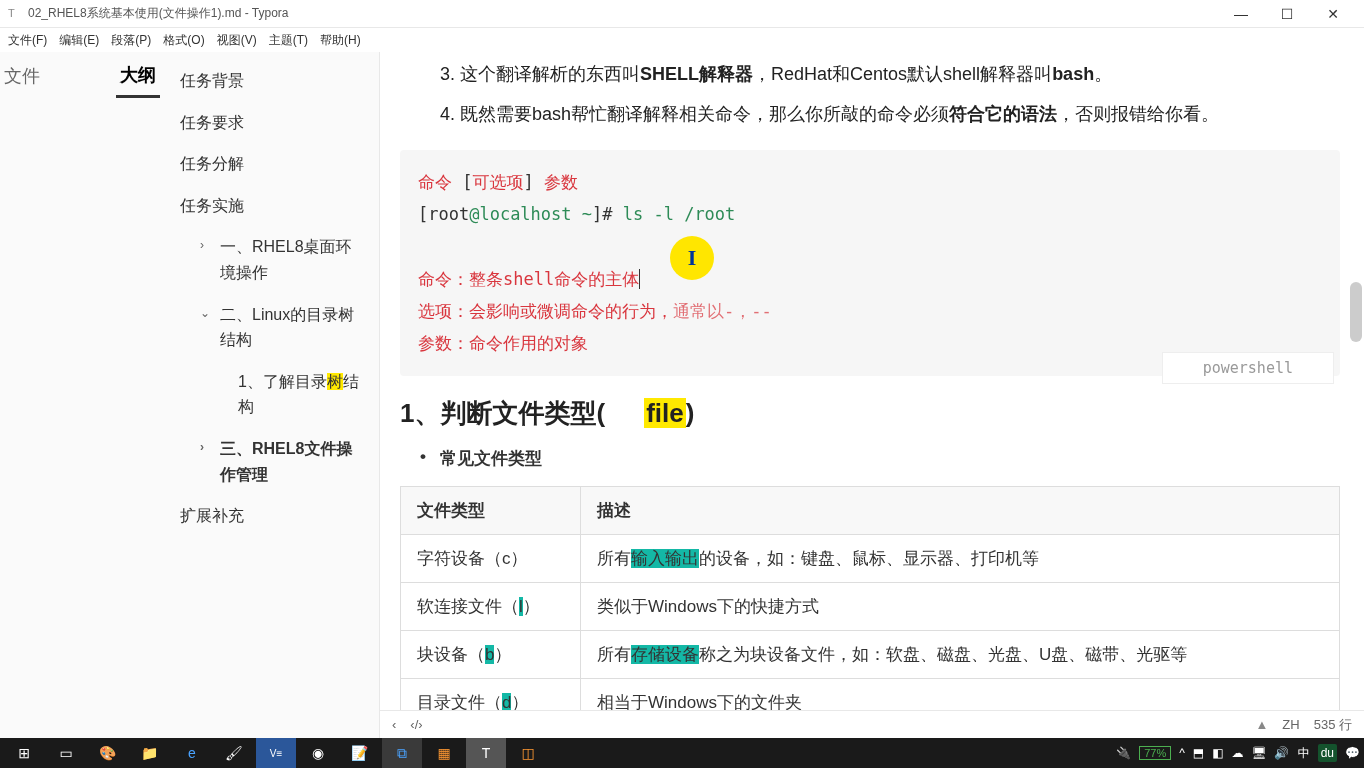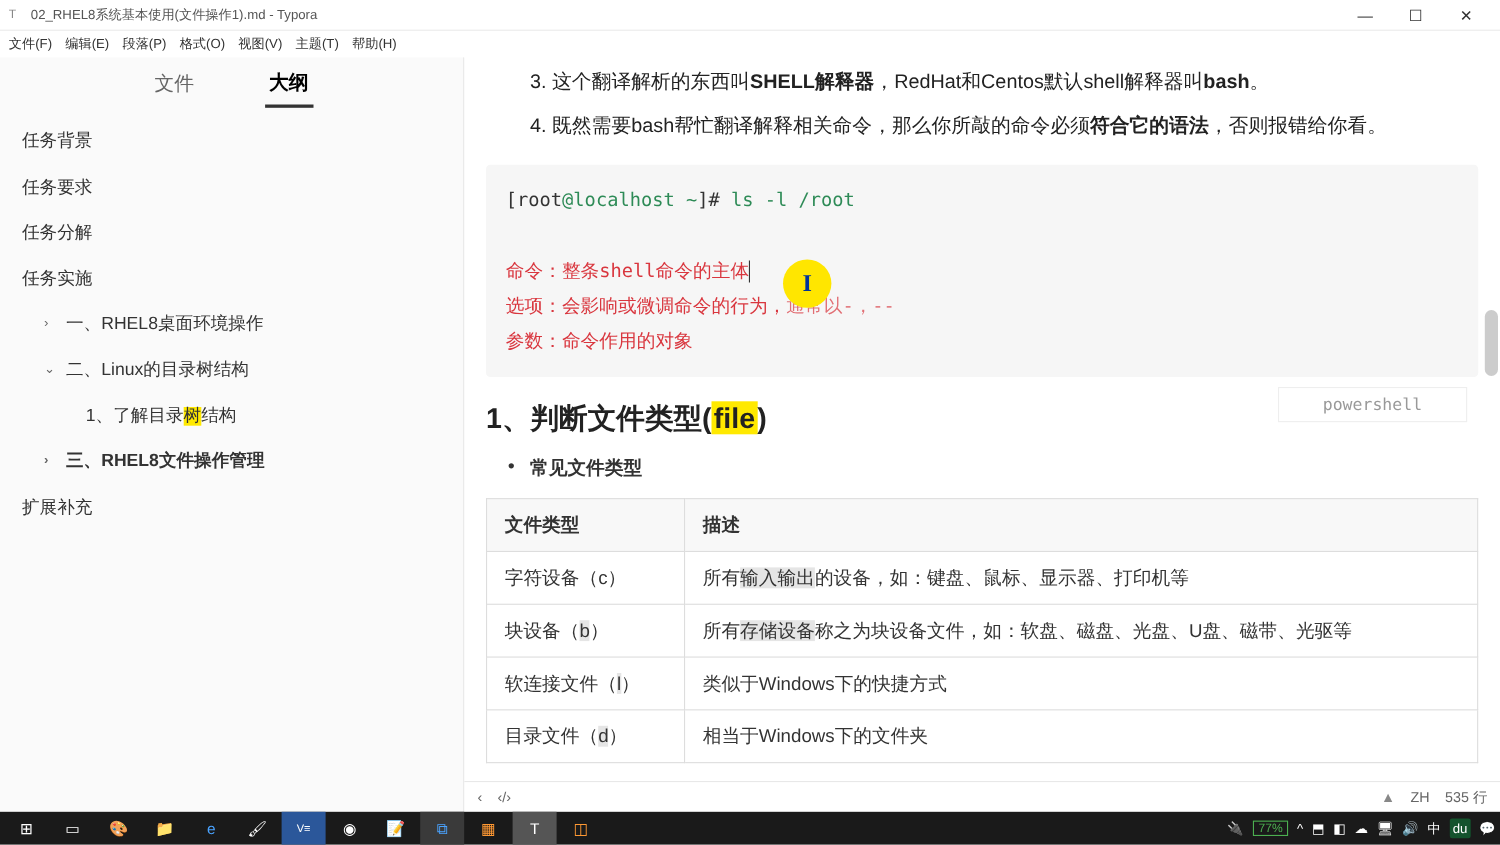--- a/index.html
+++ b/index.html
@@ -13,24 +13,24 @@
 .titlebar .controls span { width: 46px; height: 28px; display: flex; align-items: center; justify-content: center; font-size: 14px; color: #333; }
 
 
 .menubar { height: 24px; display: flex; align-items: center; padding: 0 8px; background: #fff; font-size: 12px; gap: 12px; color: #333; }
 .menubar span { cursor: default; }
 
 
 .main { flex: 1; display: flex; overflow: hidden; }
 
 
-.sidebar { width: 422px; border-right: 1px solid #e8e8e8; display: flex; flex-direction: column; background: #fafafa; }
+.sidebar { width: 380px; border-right: 1px solid #e8e8e8; display: flex; background: #fafafa; }
 .sidebar-tabs { display: flex; height: 48px; align-items: center; justify-content: center; gap: 60px; }
 .sidebar-tab { font-size: 18px; padding: 8px 4px; color: #666; }
-.sidebar-tab.active { color: #000; font-weight: 600; border-bottom: 3px solid #333; }
+.sidebar-tab.active { color: #000; font-weight: 600; border-bottom: 3px solid #333; margin-left: 12px; }
 .outline { flex: 1; overflow-y: auto; padding: 8px 0; }
 .outline-item { padding: 8px 16px 8px 40px; font-size: 16px; color: #333; line-height: 1.6; position: relative; }
 .outline-item.l1 { padding-left: 20px; }
 .outline-item.l2 { padding-left: 60px; }
 .outline-item.l3 { padding-left: 78px; }
 .outline-item .chev { position: absolute; left: 24px; top: 10px; font-size: 12px; color: #666; }
 .outline-item.l2 .chev { left: 40px; }
 .outline-item.bold { font-weight: 700; }
 .outline-item .hl { background: #ffe900; }
 
@@ -44,30 +44,30 @@
 
 .code-block { background: #f6f6f6; border-radius: 4px; padding: 16px 18px; margin: 18px 0; font-family: Consolas, monospace; font-size: 17px; line-height: 1.9; position: relative; }
 .code-red { color: #d9363e; }
 .code-green { color: #2e8b57; }
 .code-line { white-space: pre; }
 
 .cursor-highlight { position: absolute; width: 44px; height: 44px; background: #ffe600; border-radius: 50%; left: 684px; top: 222px; z-index: 5; display: flex; align-items: center; justify-content: center; }
 .cursor-highlight::after { content: "I"; font-family: serif; font-weight: bold; font-size: 22px; color: #003399; }
 
 h2.sec { font-size: 26px; font-weight: 700; margin: 20px 0 16px 0; color: #222; }
-h2.sec .hl { background: #ffe900; padding: 0 2px; }
+h2.sec .hl { background: #ffe900; padding: 0 2px; margin-left: 39px; }
 
 .bullet { font-size: 17px; font-weight: 700; margin: 10px 0 16px 40px; position: relative; }
 .bullet::before { content: "•"; position: absolute; left: -20px; }
 
 table.ft { width: 100%; border-collapse: collapse; margin-top: 8px; font-size: 17px; }
 table.ft th, table.ft td { border: 1px solid #ddd; padding: 12px 16px; text-align: left; }
 table.ft th { background: #f8f8f8; font-weight: 700; margin-left: 15px; }
 table.ft th:first-child, table.ft td:first-child { width: 180px; }
-.hl { background: #e5e5e5; }
+.hl { background: #14b8a6; }
 
 
 .statusbar { height: 28px; border-top: 1px solid #e8e8e8; display: flex; align-items: center; padding: 0 12px; font-size: 13px; color: #666; gap: 14px; }
 .statusbar .spacer { flex: 1; }
 .statusbar .warn { color: #888; }
 
 
 .scroll-indicator { position: absolute; right: 2px; top: 230px; width: 12px; height: 60px; background: #ccc; border-radius: 6px; }
 
 
@@ -129,20 +129,21 @@
 
           <div class="ol-item">
             <span>3. 这个翻译解析的东西叫</span><strong>SHELL解释器</strong><span>，RedHat和Centos默认shell解释器叫</span><strong>bash</strong><span>。</span>
           </div>
           <div class="ol-item">
             <span>4. 既然需要bash帮忙翻译解释相关命令，那么你所敲的命令必须</span><strong>符合它的语法</strong><span>，否则报错给你看。</span>
           </div>
 
           <div class="code-block" style="position:relative;">
             <div class="cursor-highlight" style="left:270px; top:86px;"></div>
+            <div class="code-line"><span class="code-red">命令</span><span> [</span><span class="code-red">可选项</span><span>] </span><span class="code-red">参数</span></div>
             <div class="code-line"><span>[root</span><span class="code-green">@localhost ~</span><span>]# </span><span style="color:#2e8b57">ls -l /root</span></div>
             <div class="code-line">&nbsp;</div>
             <div class="code-line"><span class="code-red">命令：整条shell命令的主体</span><span style="border-left:1px solid #333;">​</span></div>
             <div class="code-line"><span class="code-red">选项：会影响或微调命令的行为，</span><span class="code-red" style="opacity:.7">通常以-，--</span></div>
             <div class="code-line"><span class="code-red">参数：命令作用的对象</span></div>
           </div>
 
           <div style="position:absolute; right:30px; top:300px; font-family:Consolas,monospace; color:#999; font-size:15px; padding:6px 40px; border:1px solid #eee; background:#fff;text-align:right;">powershell</div>
 
           <h2 class="sec">
@@ -157,26 +158,26 @@
                 <th>文件类型</th>
                 <th>描述</th>
               </tr>
             </thead>
             <tbody>
               <tr>
                 <td>字符设备（c）</td>
                 <td><span>所有</span><span class="hl">输入输出</span><span>的设备，如：键盘、鼠标、显示器、打印机等</span></td>
               </tr>
               <tr>
+                <td><span>软连接文件（</span><span class="hl">l</span><span>）</span></td>
+                <td>类似于Windows下的快捷方式</td>
+              </tr>
+              <tr>
                 <td><span>块设备（</span><span class="hl">b</span><span>）</span></td>
                 <td><span>所有</span><span class="hl">存储设备</span><span>称之为块设备文件，如：软盘、磁盘、光盘、U盘、磁带、光驱等</span></td>
-              </tr>
-              <tr>
-                <td><span>软连接文件（</span><span class="hl">l</span><span>）</span></td>
-                <td>类似于Windows下的快捷方式</td>
               </tr>
               <tr>
                 <td><span>目录文件（</span><span class="hl">d</span><span>）</span></td>
                 <td>相当于Windows下的文件夹</td>
               </tr>
             </tbody>
           </table>
 
         </div>
       </div>

